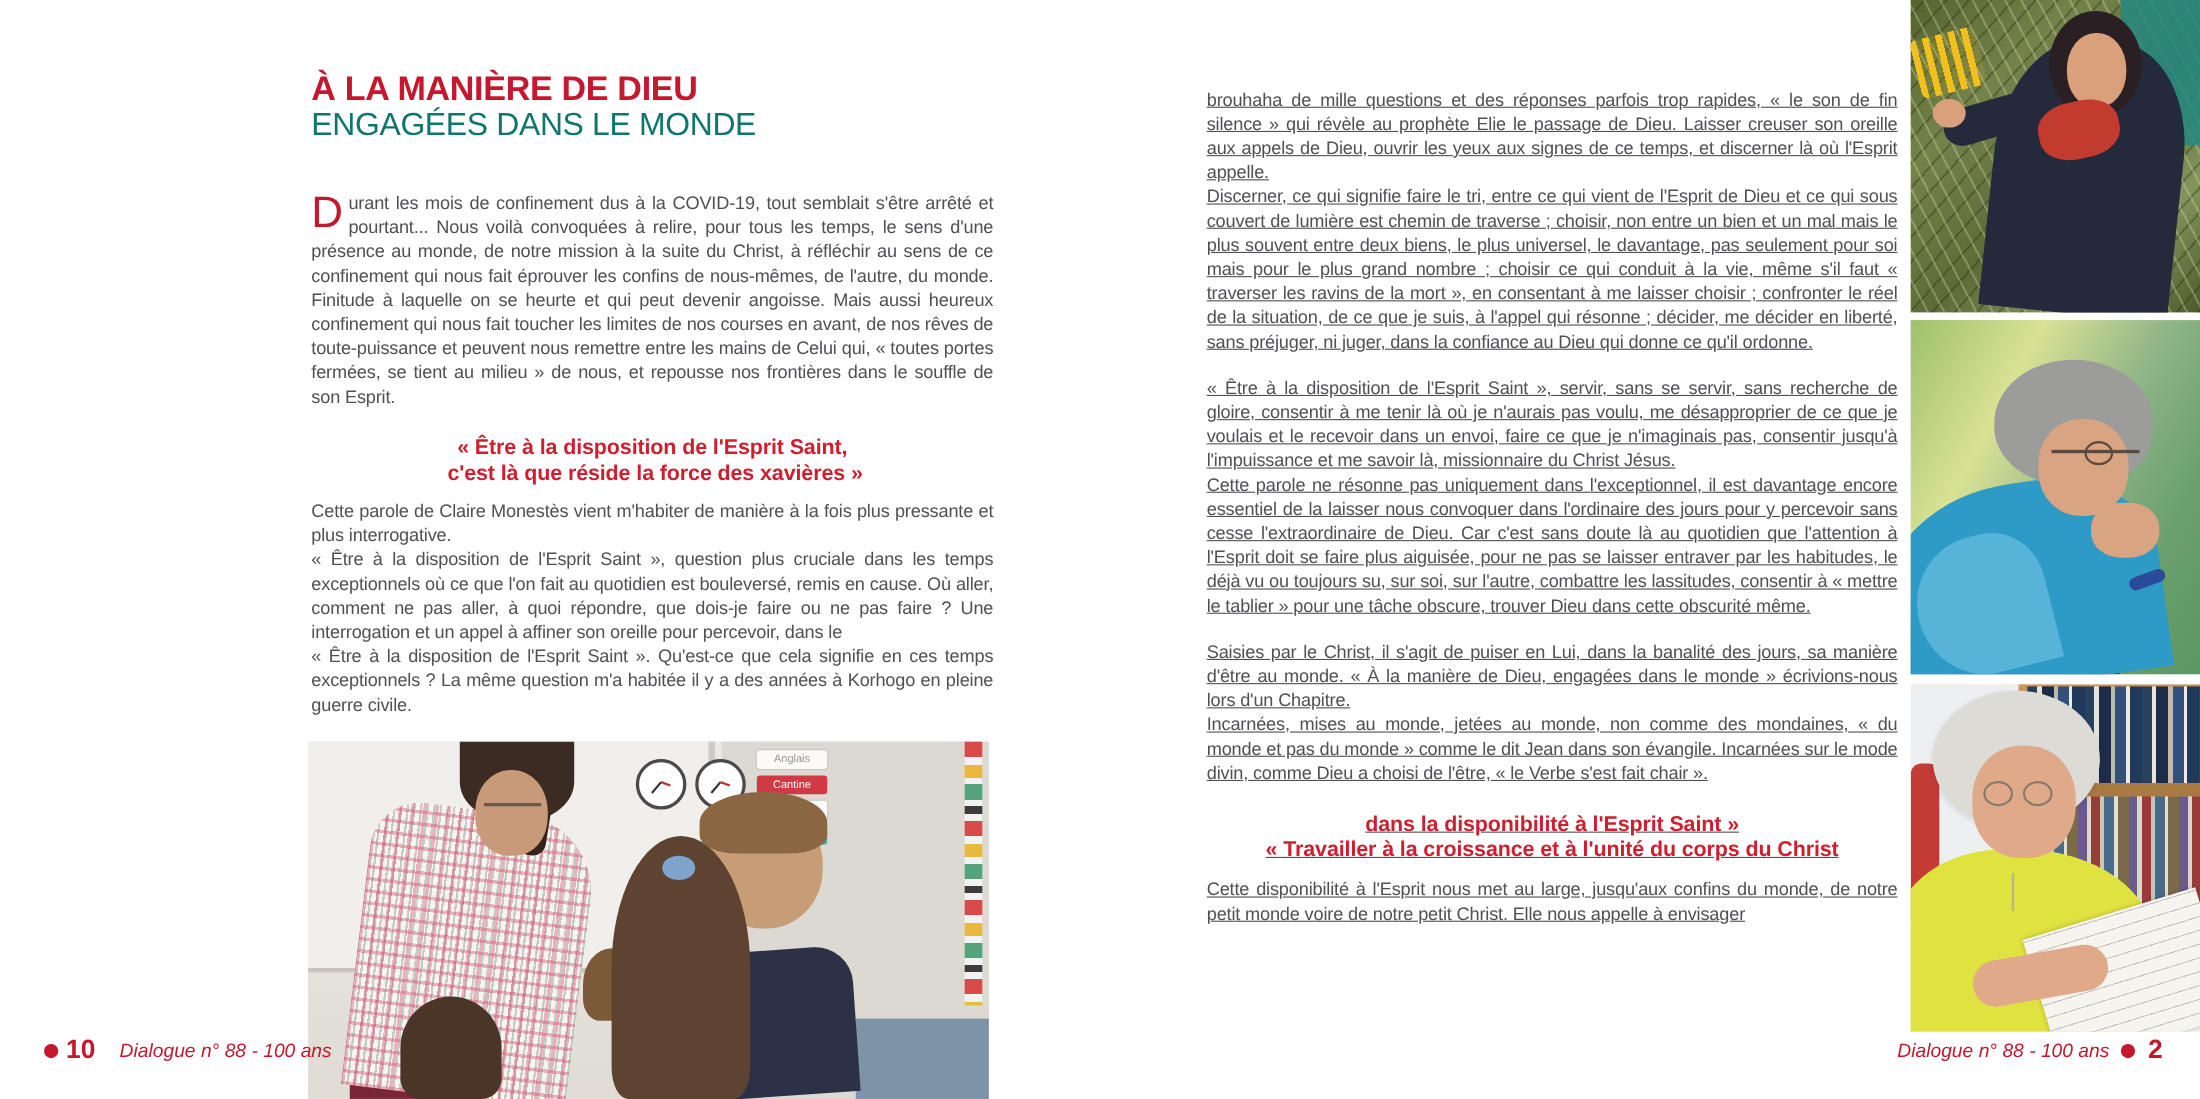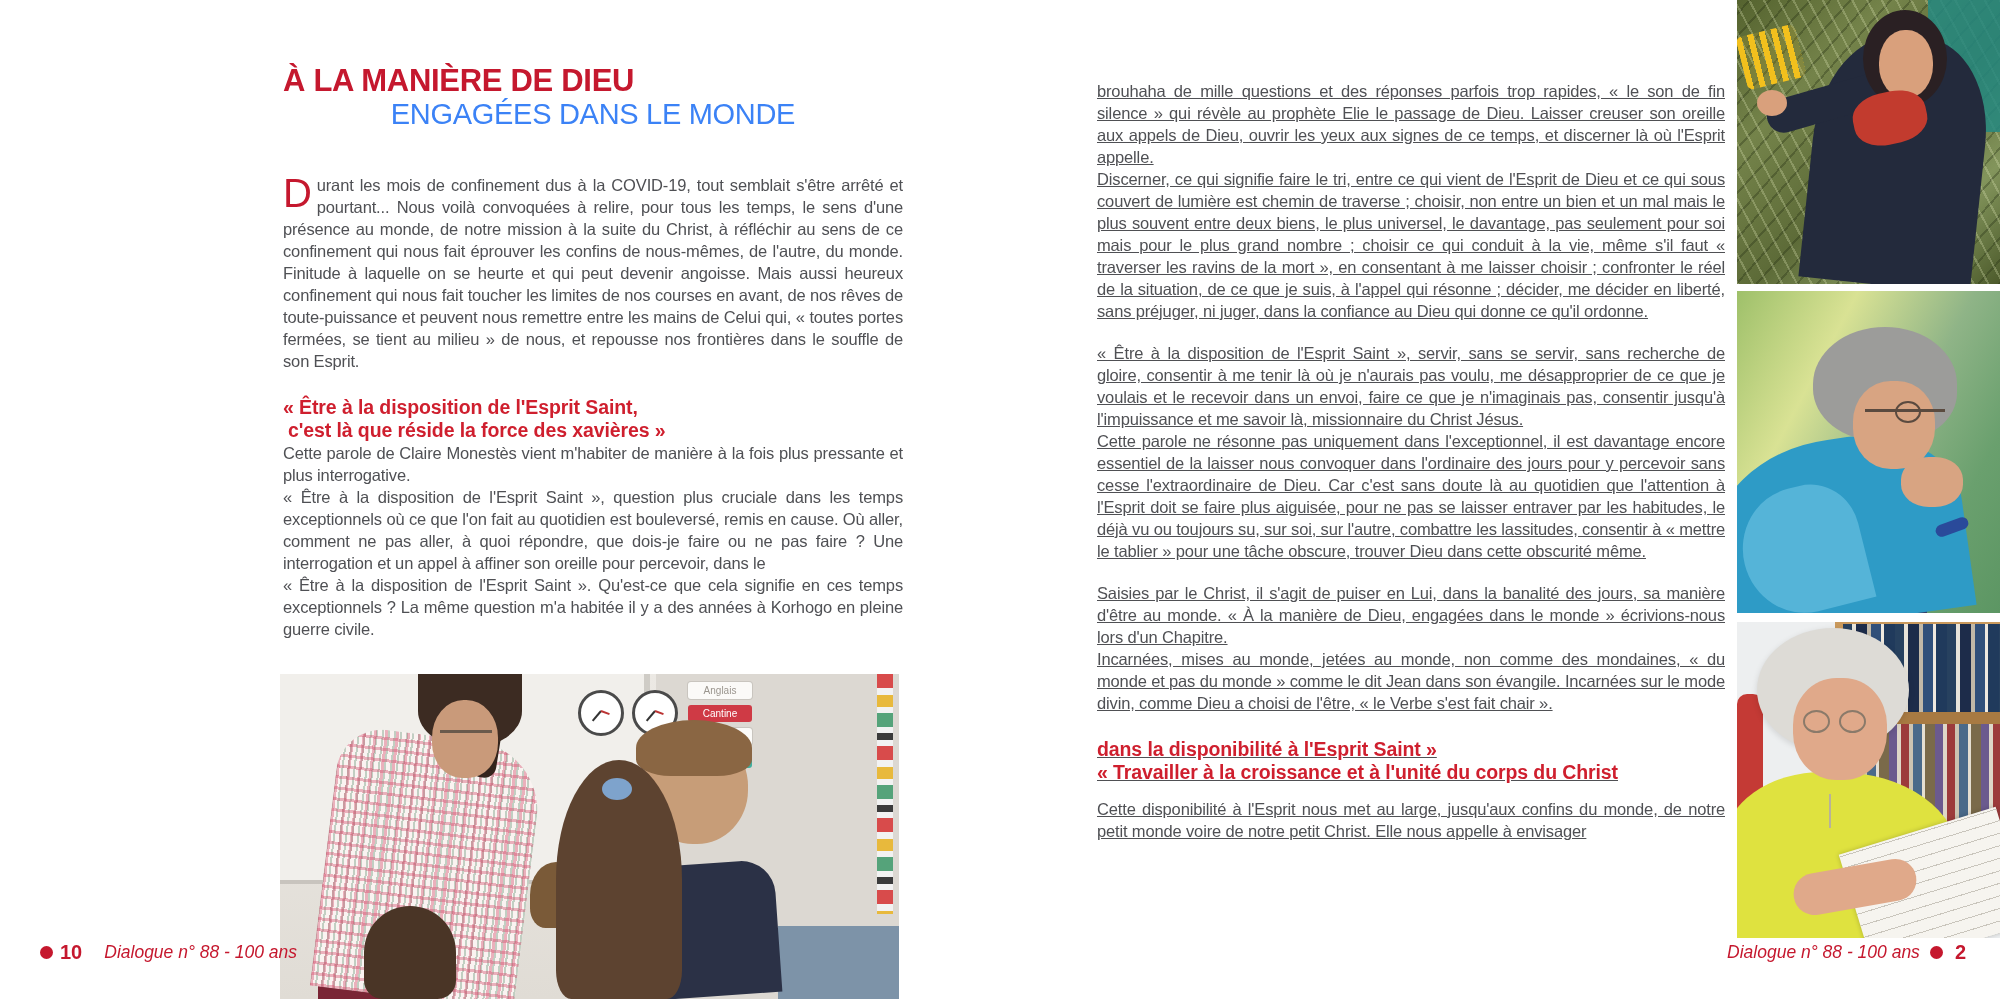--- a/index.html
+++ b/index.html
@@ -17,45 +17,45 @@
   .col { position: absolute; text-align: justify; font-size: 16.5px; line-height: 22px; letter-spacing: -0.15px; }
   #left-col  { left: 283px; top: 64px;  width: 620px; }
   #right-col { left: 1097px; top: 80px; width: 628px; text-decoration: underline; }
 
   .title {
     margin: 0; font-size: 31px; line-height: 33px; font-weight: bold;
     color: #c5182e; letter-spacing: -0.3px; text-align: left;
   }
   .subtitle {
     margin: 2px 0 0 0; font-size: 29px; line-height: 31px; font-weight: normal;
-    color: #3b82f6; letter-spacing: -0.3px; text-align: center;
+    color: #0f766e; letter-spacing: -0.3px; text-align: left;
   }
   .para { margin: 0; }
   .intro { margin-top: 44px; }
   .dropcap {
     float: left; color: #c5182e; font-size: 40px; line-height: 38px;
     padding: 0 5px 0 0; font-weight: 500;
   }
   .subhead {
     margin: 24px 0 0 0; color: #cf1f2e; font-weight: bold;
-    font-size: 19.5px; line-height: 23px; text-align: left; letter-spacing: -0.1px;
+    font-size: 19.5px; line-height: 23px; text-align: center; letter-spacing: -0.1px;
   }
   .subhead .line { display: block; }
   .subhead .line2 { padding-left: 5px; }
   #right-col .subhead .line2 { padding-left: 0; }
-  .after-subhead { }
+  .after-subhead { margin-top: 12px; }
   .gap-top { margin-top: 20px; }
   .closing { margin-top: 14px; }
 
   
   .footer { position: absolute; top: 941px; color: #c5182e; white-space: nowrap; display: flex; align-items: center; }
   #footer-left { left: 40px; }
   #footer-right { right: 34px; }
   .footer-dot { width: 13px; height: 13px; border-radius: 50%; background: #c5182e; display: inline-block; }
-  .footer-page { font-size: 20px; font-weight: bold; margin: 0 0 0 7px; }
+  .footer-page { font-size: 24px; font-weight: bold; margin: 0 0 0 7px; }
   #footer-right .footer-page { margin: 0 0 0 12px; }
   .footer-journal { font-style: italic; font-size: 17.5px; margin-left: 22px; letter-spacing: 0; }
   #footer-right .footer-journal { margin-left: 0; margin-right: 10px; }
 
   
   .photo { position: absolute; overflow: hidden; }
   .photo div { position: absolute; }
 
   
   #photo-classroom { left: 280px; top: 674px; width: 619px; height: 325px; background: linear-gradient(#ece9e4, #e0dcd5); }

